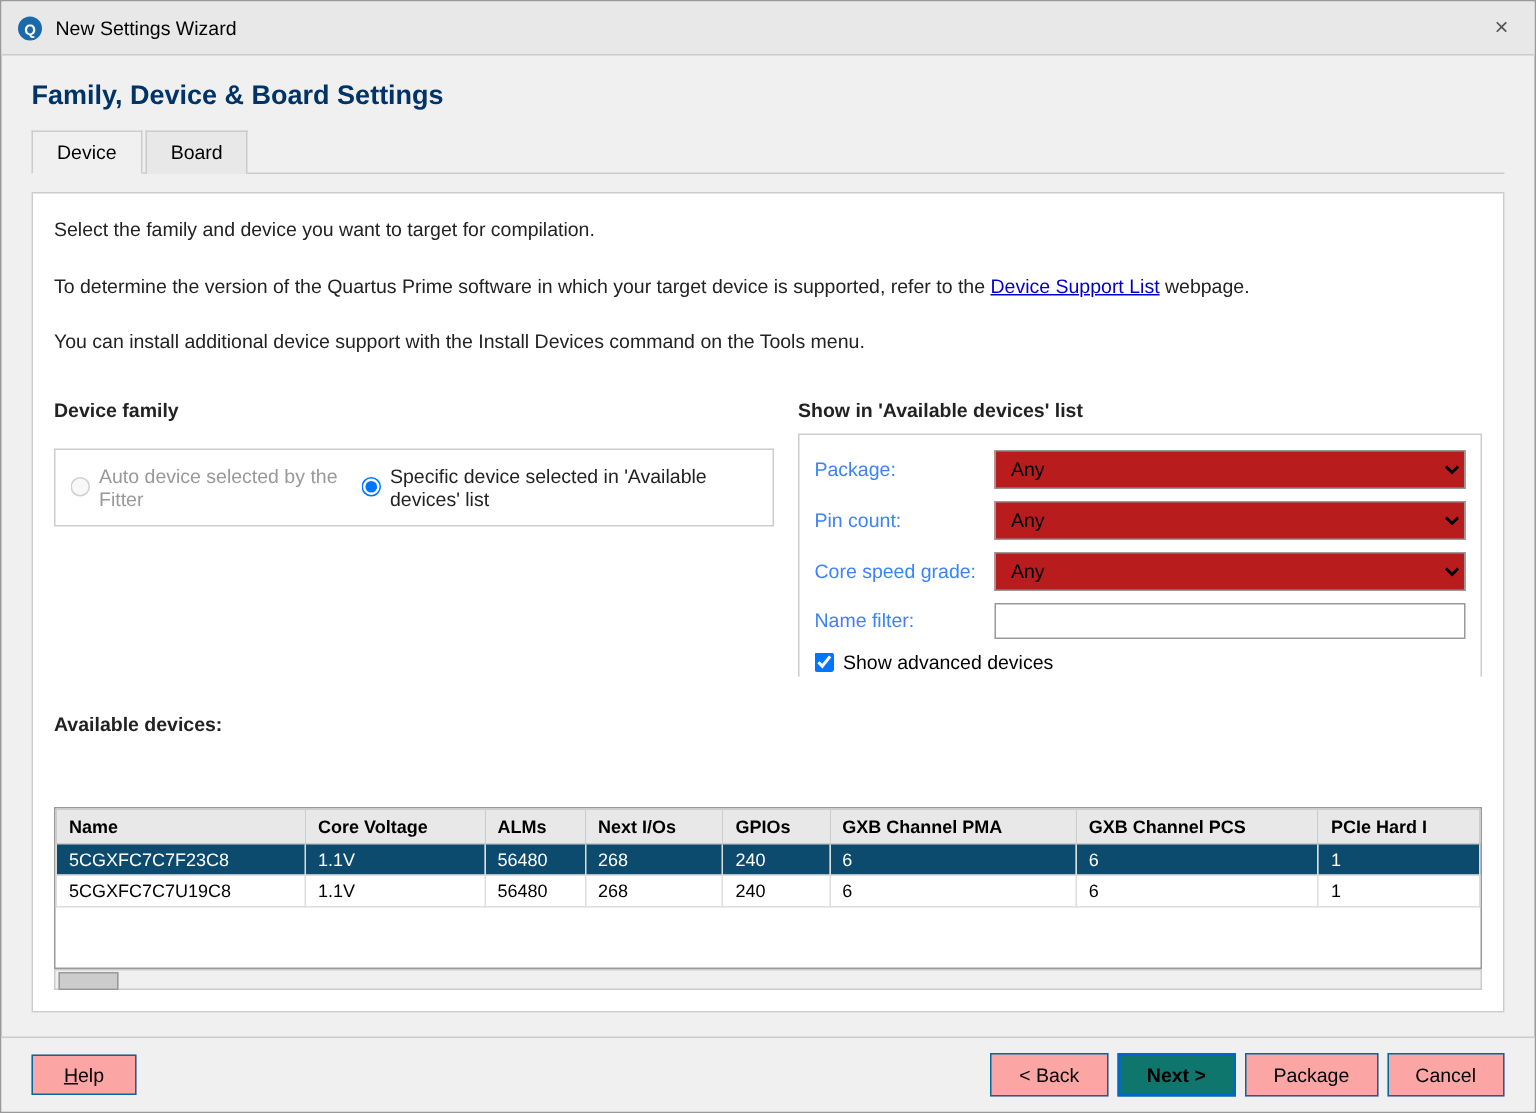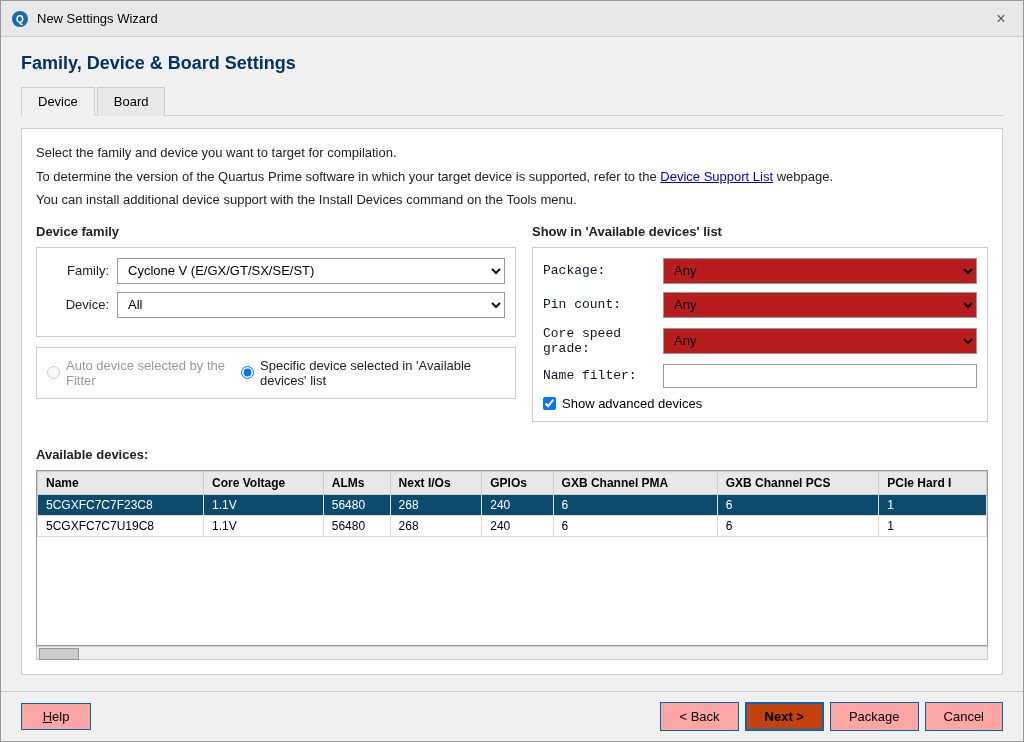--- a/index.html
+++ b/index.html
@@ -89,20 +89,21 @@
       z-index: 1;
     }
     .main-panel {
       border: 1px solid #ccc;
       background: white;
       flex: 1;
       padding: 14px;
       overflow: hidden;
       display: flex;
       flex-direction: column;
+      gap: 14px;
     }
     .info-text {
       font-size: 13px;
       color: #222;
       margin-bottom: 4px;
       line-height: 1.5;
     }
     .info-link {
       color: #0000cc;
       text-decoration: underline;
@@ -182,22 +183,21 @@
       background: white;
     }
     .filter-row {
       display: flex;
       align-items: center;
       margin-bottom: 8px;
     }
     .filter-label {
       width: 120px;
       font-size: 13px;
-      color: #0f172a;
-      font-family: Liberation Mono, monospace;
+      color: #3b82f6;
     }
     .filter-select {
       flex: 1;
       padding: 3px 6px;
       border: 1px solid #999;
       background: #b91c1c;
       font-size: 13px;
       height: 26px;
     }
     .filter-input {
@@ -219,20 +219,21 @@
       flex: 1;
       display: flex;
       flex-direction: column;
       overflow: hidden;
     }
     .table-container {
       border: 1px solid #999;
       flex: 1;
       overflow: auto;
       background: white;
+      margin-top: 40px;
     }
     table {
       width: 100%;
       border-collapse: collapse;
       font-size: 12px;
     }
     table th {
       background: #e8e8e8;
       border: 1px solid #ccc;
       padding: 4px 8px;
@@ -263,21 +264,21 @@
       padding: 5px 18px;
       font-size: 13px;
       border: 1px solid #0369a1;
       background: #fca5a5;
       cursor: pointer;
       min-width: 70px;
       text-align: center;
     }
     .btn-next {
       border: 2px solid #0066cc;
-      background: #c2410c;
+      background: #0f766e;
       font-weight: bold;
     }
   </style>
 </head>
 <body>
 
 <div class="window">
 
   <div class="title-bar">
     <div class="title-bar-icon">
@@ -304,38 +305,20 @@
       <div class="info-text">
         <span>To determine the version of the Quartus Prime software in which your target device is supported, refer to the </span><a class="info-link">Device Support List</a><span> webpage.</span>
       </div>
       <div class="info-text">You can install additional device support with the Install Devices command on the Tools menu.</div>
 
       <div class="two-col">
 
         <div class="left-col">
 
           <div class="section-title">Device family</div>
-          <div class="device-family-panel">
-            <div class="form-row">
-              <div class="form-label">
-                <span>Family:</span>
-              </div>
-              <select>
-                <option>Cyclone V (E/GX/GT/SX/SE/ST)</option>
-              </select>
-            </div>
-            <div class="form-row">
-              <div class="form-label">
-                <span>Device:</span>
-              </div>
-              <select>
-                <option>All</option>
-              </select>
-            </div>
-          </div>
 
           <div class="target-device-panel">
             <div class="radio-group">
               <div class="radio-row">
                 <input type="radio" name="target" id="auto" disabled="" style="">
                 <label for="auto" class="radio-label disabled">Auto device selected by the Fitter</label>
               </div>
               <div class="radio-row">
                 <input type="radio" name="target" id="specific" checked="" style="">
                 <label for="specific" class="radio-label">Specific device selected in 'Available devices' list</label>

